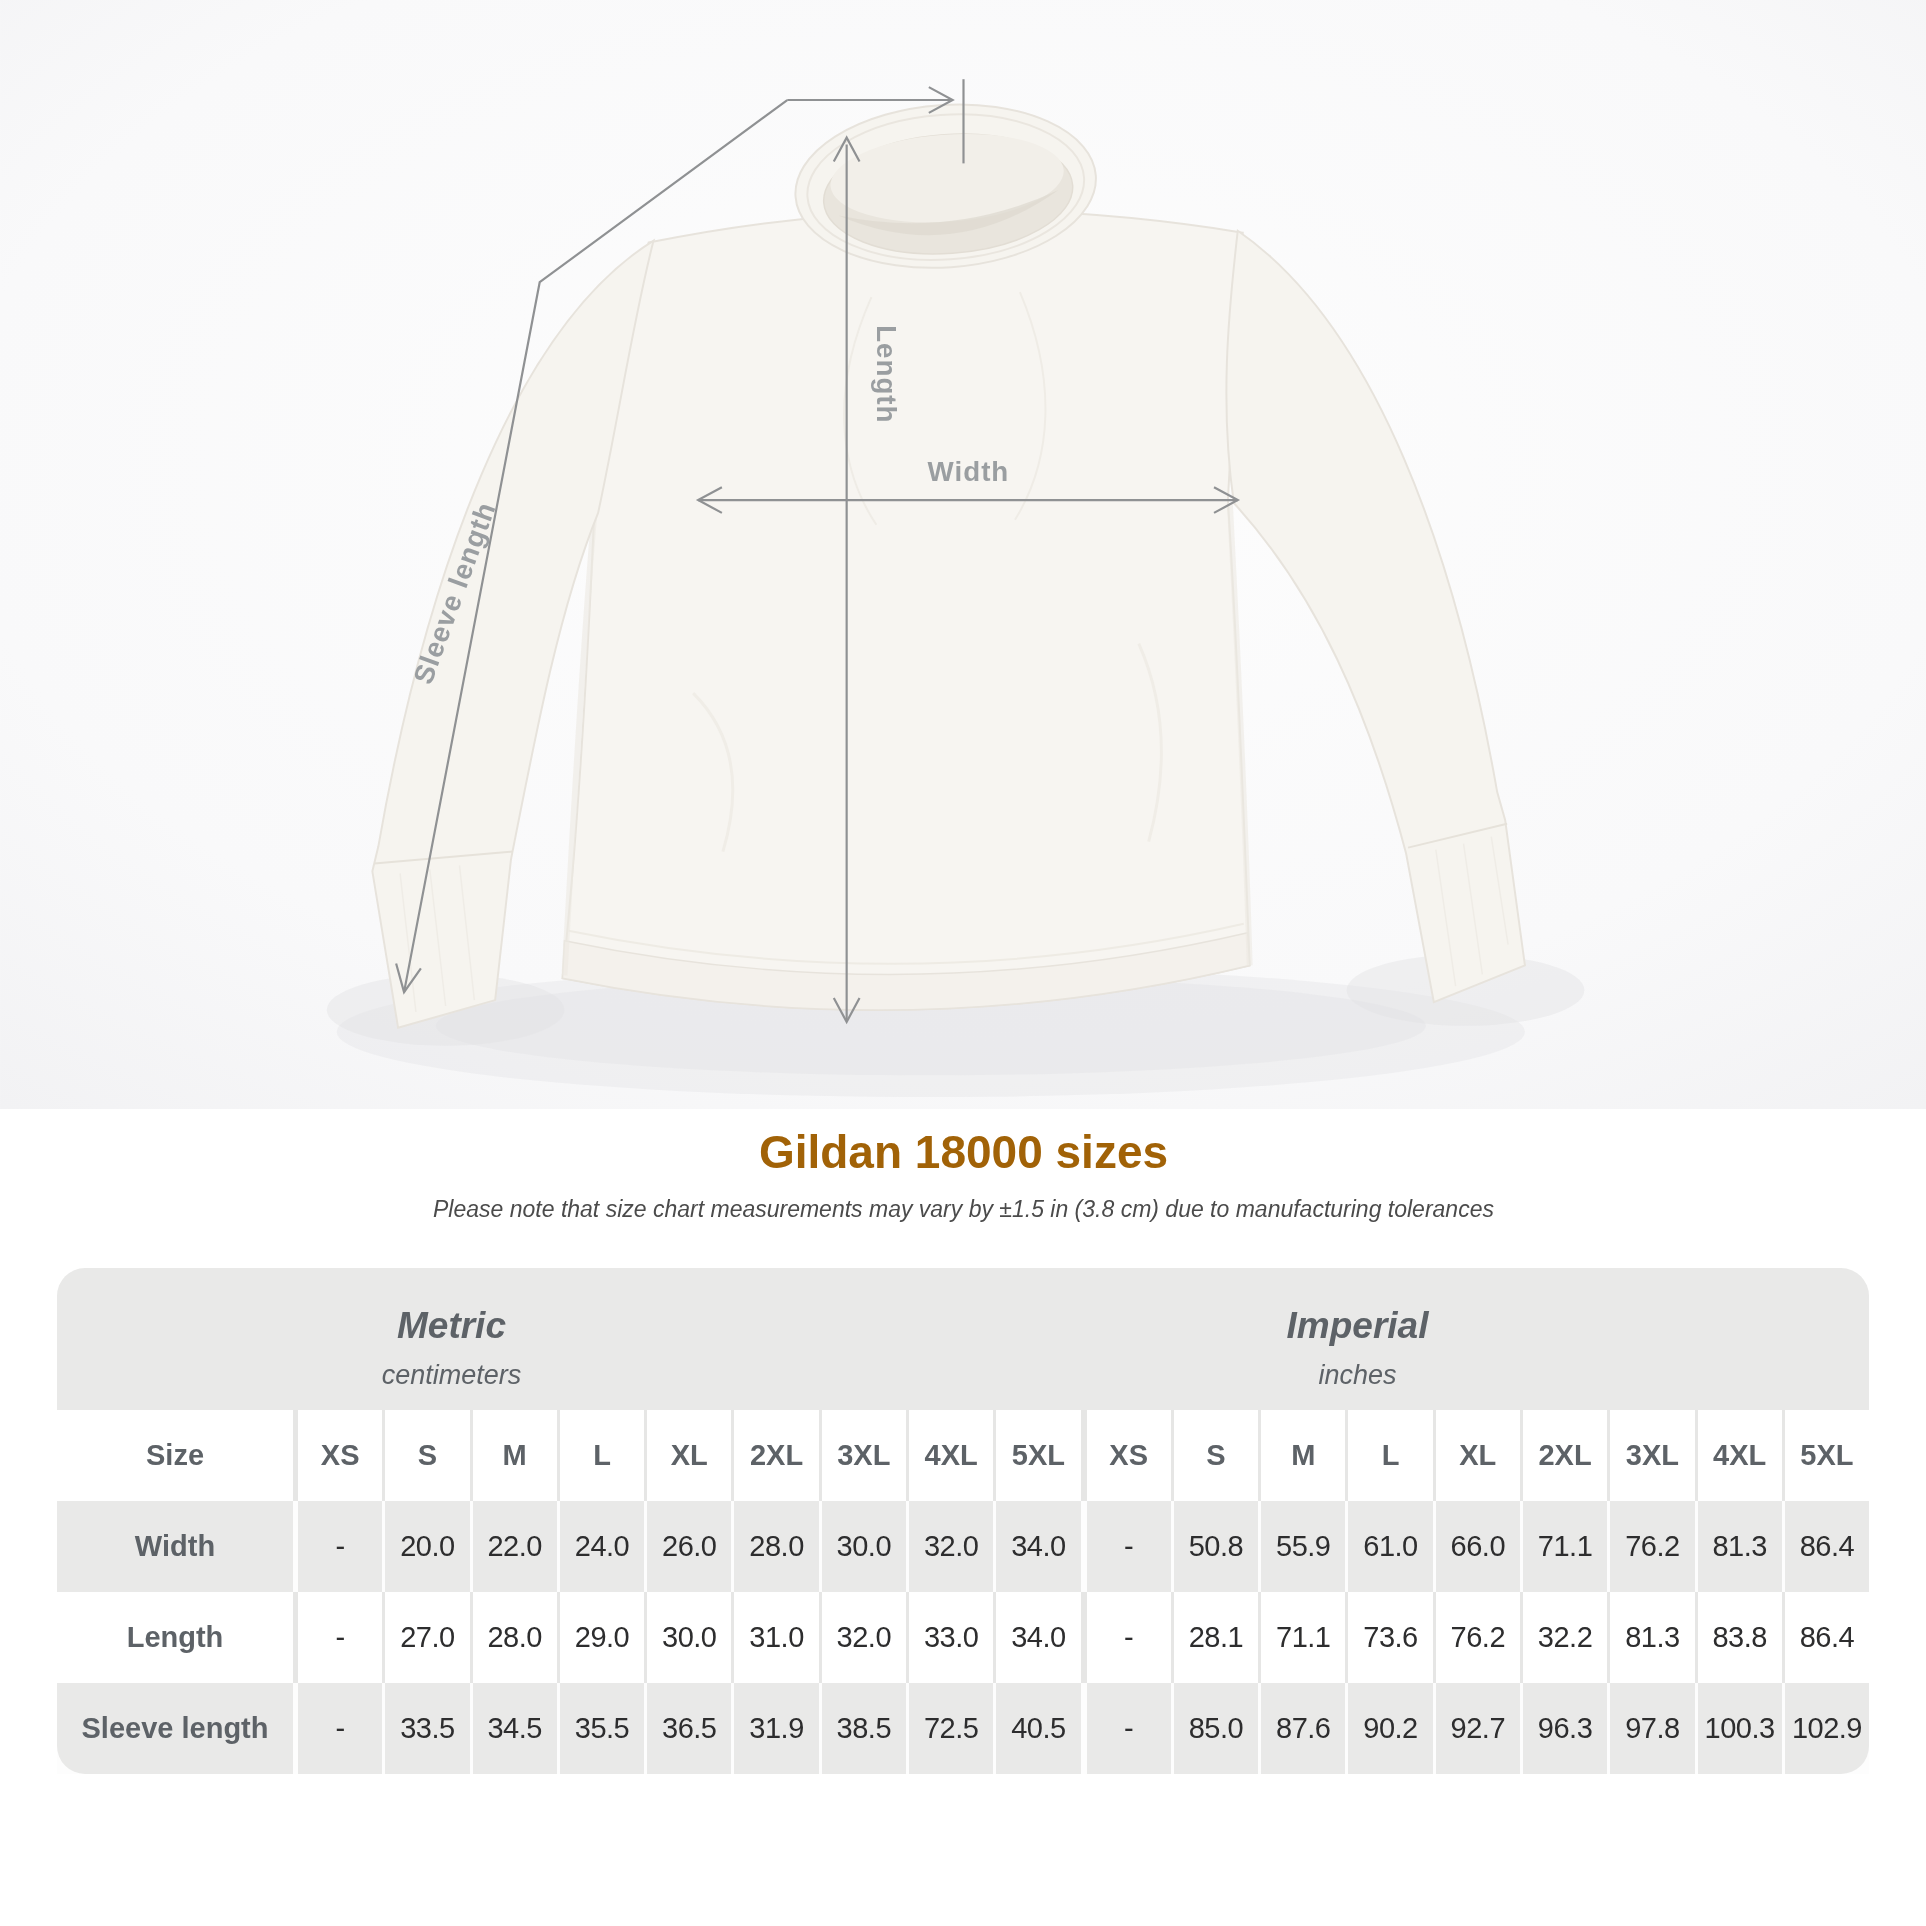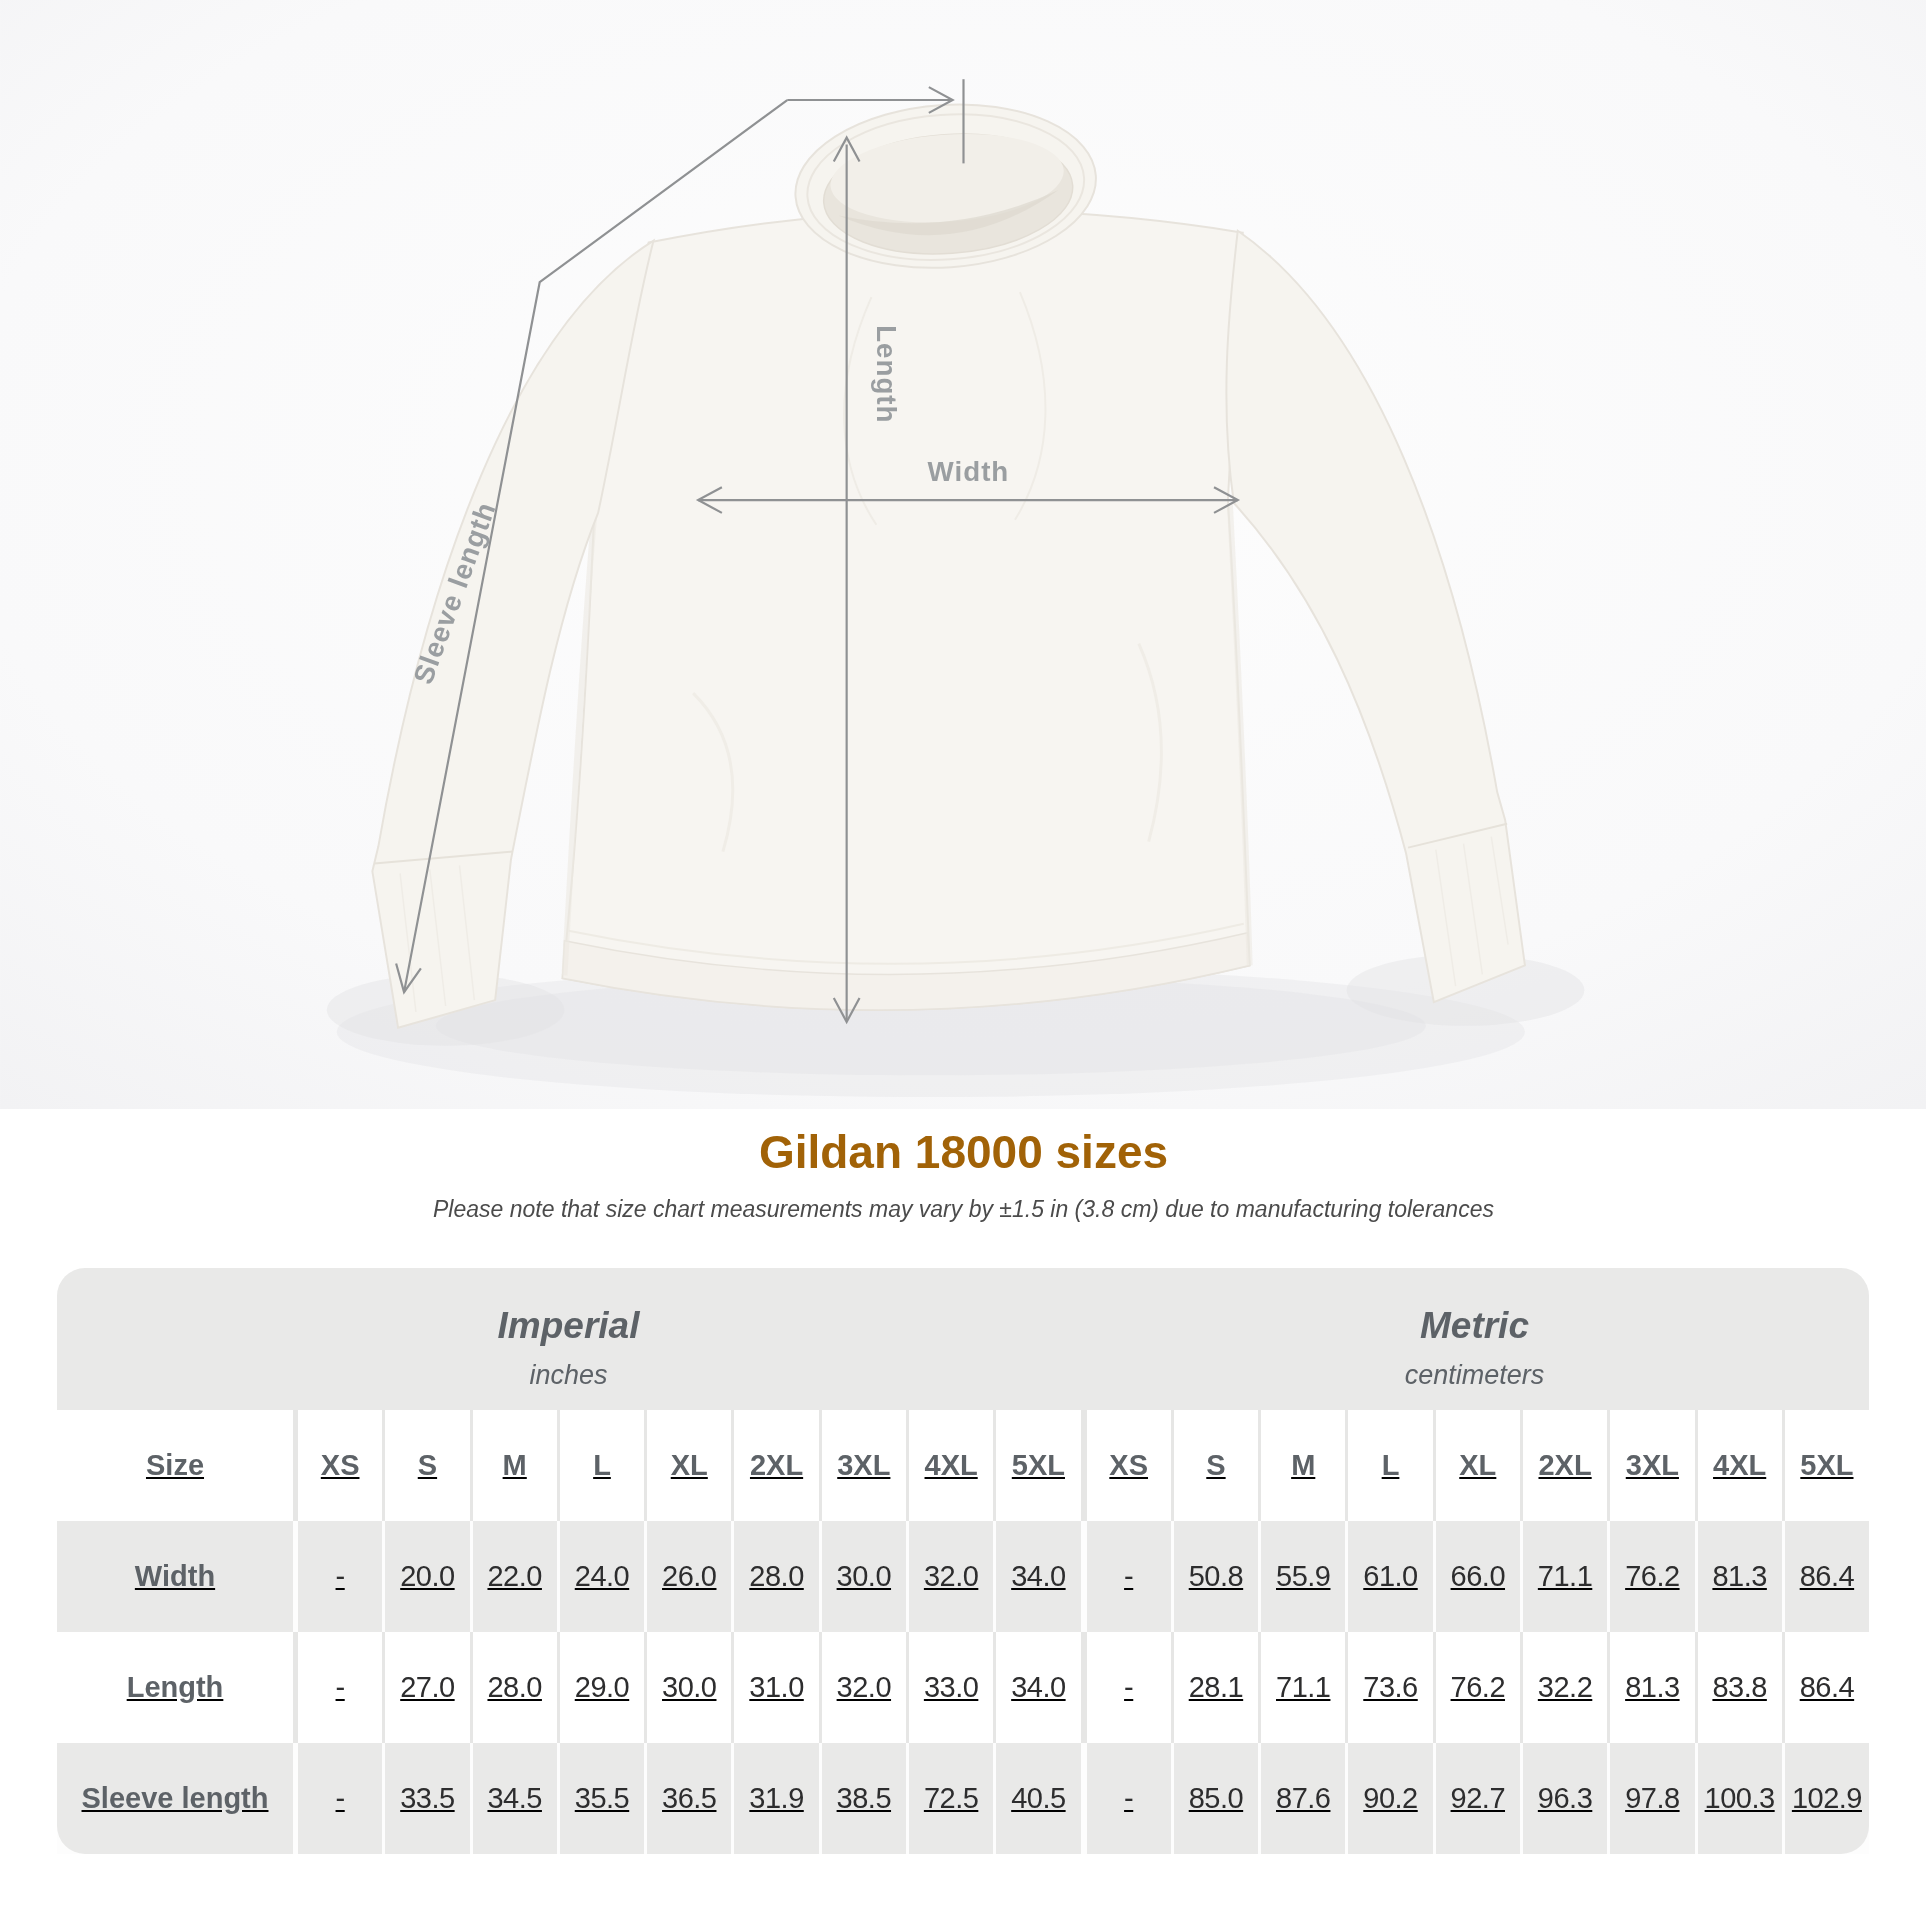--- a/index.html
+++ b/index.html
@@ -15,21 +15,21 @@
   .title{font-size:46px;font-weight:bold;color:#a16207;line-height:51px;}
   .note{margin-top:14px;font-size:23px;font-style:italic;color:#4b4b4b;line-height:34px;}
   
   .tbl{width:1812px;margin:42px 0 0 57px;}
   .band{height:142px;background:#e9e9e8;border-radius:28px 28px 0 0;display:flex;}
   .band .grp{display:flex;flex-direction:column;align-items:center;padding-top:36px;box-sizing:border-box;}
   .band .g1{width:1023px;}
   .band .g2{flex:1;}
   .band-name{font-size:37px;font-weight:bold;font-style:italic;color:#5d6267;line-height:44px;}
   .band-unit{margin-top:12px;font-size:27px;font-style:italic;color:#5d6267;line-height:31px;}
-  .row{display:flex;height:111px;text-decoration:underline;}
+  .row{display:flex;height:91px;}
   .row.light{background:#e6e6e5;}   
   .row.dark{background:#fdfdfd;}    
   .cell{flex:1;margin-left:3px;display:flex;align-items:center;justify-content:center;min-width:0;}
   .cell.lab{width:236px;flex:none;margin-left:0;}
   .cell.fi{margin-left:5px;}
   .cell.fm{margin-left:6px;}
   .row.light .cell{background:#ffffff;}
   .row.dark .cell{background:#e9e9e8;}
   .hc{font-weight:bold;font-size:29px;color:#5d6267;}
   .dc{font-size:29px;color:#2d2d2e;letter-spacing:-0.5px;}
@@ -117,27 +117,27 @@
 </svg>
 
 <div class="heading">
   <div class="title">Gildan 18000 sizes</div>
   <div class="note">Please note that size chart measurements may vary by ±1.5 in (3.8 cm) due to manufacturing tolerances</div>
 </div>
 
 <div class="tbl">
 
   <div class="band">
+    <div class="grp g2">
+      <div class="band-name">Metric</div>
+      <div class="band-unit">centimeters</div>
+    </div>
     <div class="grp g1">
       <div class="band-name">Imperial</div>
       <div class="band-unit">inches</div>
-    </div>
-    <div class="grp g2">
-      <div class="band-name">Metric</div>
-      <div class="band-unit">centimeters</div>
     </div>
   </div>
 
   <div class="row light">
     <div class="cell lab hc">Size</div>
     <div class="cell fi hc">XS</div>
     <div class="cell hc">S</div>
     <div class="cell hc">M</div>
     <div class="cell hc">L</div>
     <div class="cell hc">XL</div>

